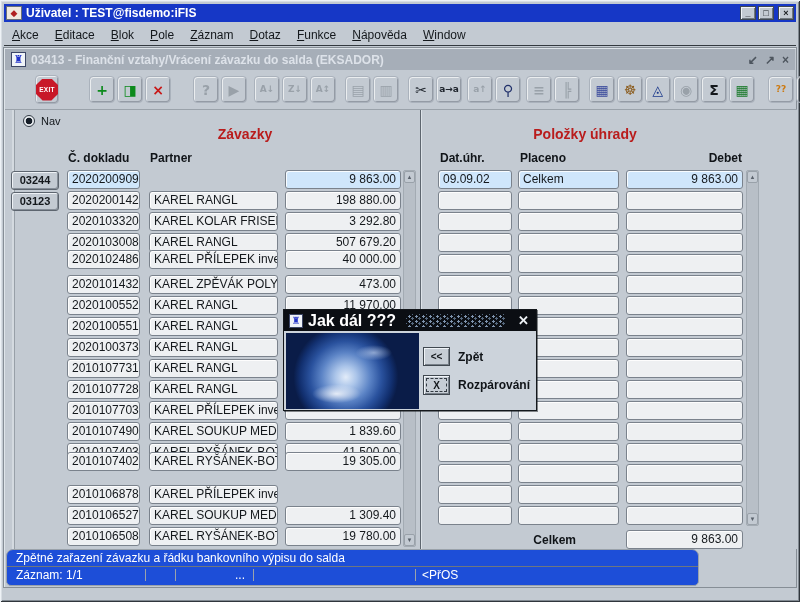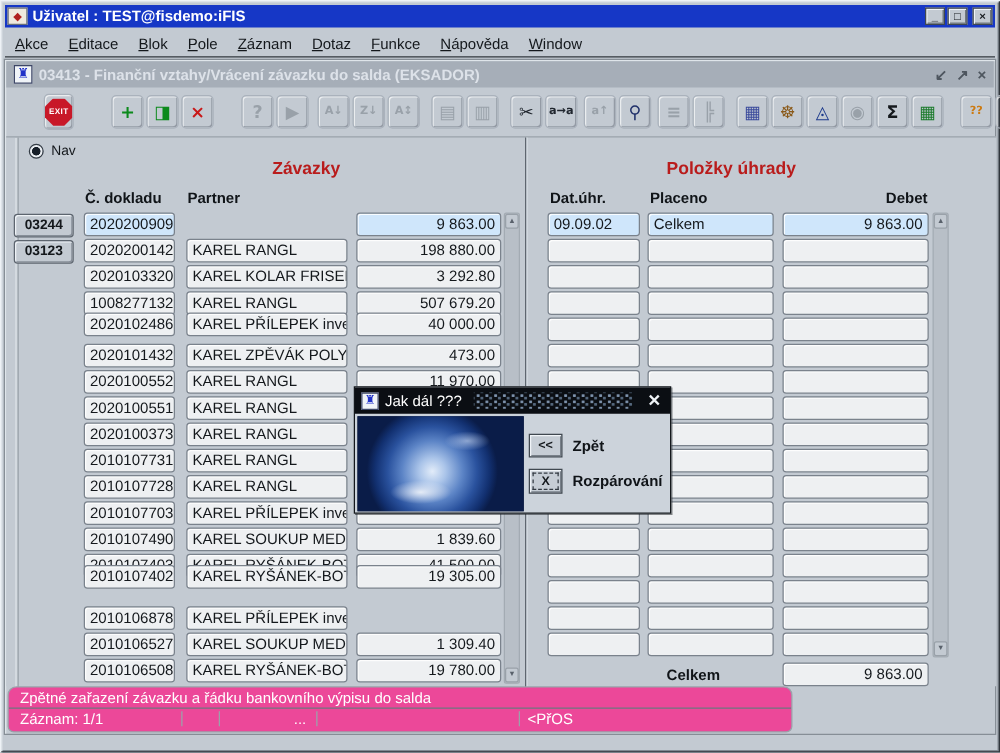--- a/index.html
+++ b/index.html
@@ -95,35 +95,35 @@
   .divider { position:absolute; left:415px; top:0; width:1px; height:440px; background:#5e666f;
     box-shadow: 1px 0 0 #dde3e9; }
 
   .celkem-lbl { position:absolute; left:400px; top:423px; width:171px; text-align:right;
     font-size:12px; font-weight:bold; color:#101418; }
   .celkem-field { position:absolute; left:621px; top:420px; width:117px; height:19px; background:#eef0f2;
     border:1px solid #7a828c; border-radius:3px; box-shadow: inset 1px 1px 0 rgba(255,255,255,.85);
     font-size:12px; line-height:17px; text-align:right; padding:0 4px; color:#14181c; }
 
   
-  .console { position:absolute; left:2px; top:501px; width:628px; height:37px; background:#ec4899;
+  .console { position:absolute; left:2px; top:501px; width:693px; height:37px; background:#1d4ed8;
     border:1px solid #9aa2aa; border-radius:7px 7px 5px 5px; overflow:hidden; }
   .con-row1 { position:relative; height:17px; border-bottom:1px solid #6e767f; color:#fff; font-size:12px;
     line-height:16px; padding-left:9px; white-space:nowrap; }
   .con-row2 { position:relative; height:17px; color:#fff; font-size:12px; line-height:16px; }
   .con-item { position:absolute; top:0; white-space:nowrap; }
   .csep { position:absolute; top:2px; width:1px; height:12px; background:#9aa2aa; }
 
   
   .dialog { position:absolute; left:283px; top:309px; width:254px; height:102px; background:#ccd3db;
     border:1px solid #14181c; box-shadow:1px 1px 0 rgba(20,24,28,.5); z-index:50; }
   .dlg-title { height:21px; background:#0b0e13; display:flex; align-items:center; gap:5px; padding:0 5px; }
   .dlg-icon { width:14px; height:14px; background:#f0f4f8; border:1px solid #3c4666; color:#2233c8;
     font-size:10px; line-height:12px; text-align:center; flex:0 0 auto; }
-  .dlg-title .t { color:#fff; font-size:12px; font-weight:normal; white-space:nowrap; }
+  .dlg-title .t { color:#fff; font-size:16px; font-weight:bold; white-space:nowrap; }
   .dlg-pattern { flex:1; height:13px; margin:0 5px; background-color:#0b0e13;
     background-image: radial-gradient(circle, #7e93ad 1px, transparent 1.4px),
                       radial-gradient(circle, #55687e 1px, transparent 1.4px);
     background-size:7px 5px, 7px 5px; background-position:0 0, 3px 2px; }
   .dlg-close { color:#eef2f6; font-size:13px; font-weight:bold; padding:0 2px; cursor:default; }
   .dlg-body { position:relative; height:80px; }
   .globe { position:absolute; left:2px; top:2px; width:133px; height:76px;
     background:
       radial-gradient(ellipse 34px 13px at 38% 80%, rgba(255,255,255,.8), rgba(255,255,255,0) 72%),
       radial-gradient(ellipse 26px 11px at 66% 26%, rgba(226,238,255,.55), rgba(255,255,255,0) 70%),
@@ -275,21 +275,21 @@
             <div class="field f-dok">2020200142</div>
             <div class="field f-par">KAREL RANGL</div>
             <div class="field f-cas">198 880.00</div>
           </div>
           <div class="lrow" style="top: 42px;">
             <div class="field f-dok">2020103320</div>
             <div class="field f-par">KAREL KOLAR FRISERVI</div>
             <div class="field f-cas">3 292.80</div>
           </div>
           <div class="lrow" style="top: 63px;">
-            <div class="field f-dok">1008277132</div>
+            <div class="field f-dok">2020103008</div>
             <div class="field f-par">KAREL RANGL</div>
             <div class="field f-cas">507 679.20</div>
           </div>
           <div class="lrow" style="top: 80px;">
             <div class="field f-dok">2020102486</div>
             <div class="field f-par">KAREL PŘÍLEPEK investo</div>
             <div class="field f-cas">40 000.00</div>
           </div>
           <div class="lrow" style="top: 105px;">
             <div class="field f-dok">2020101432</div>

